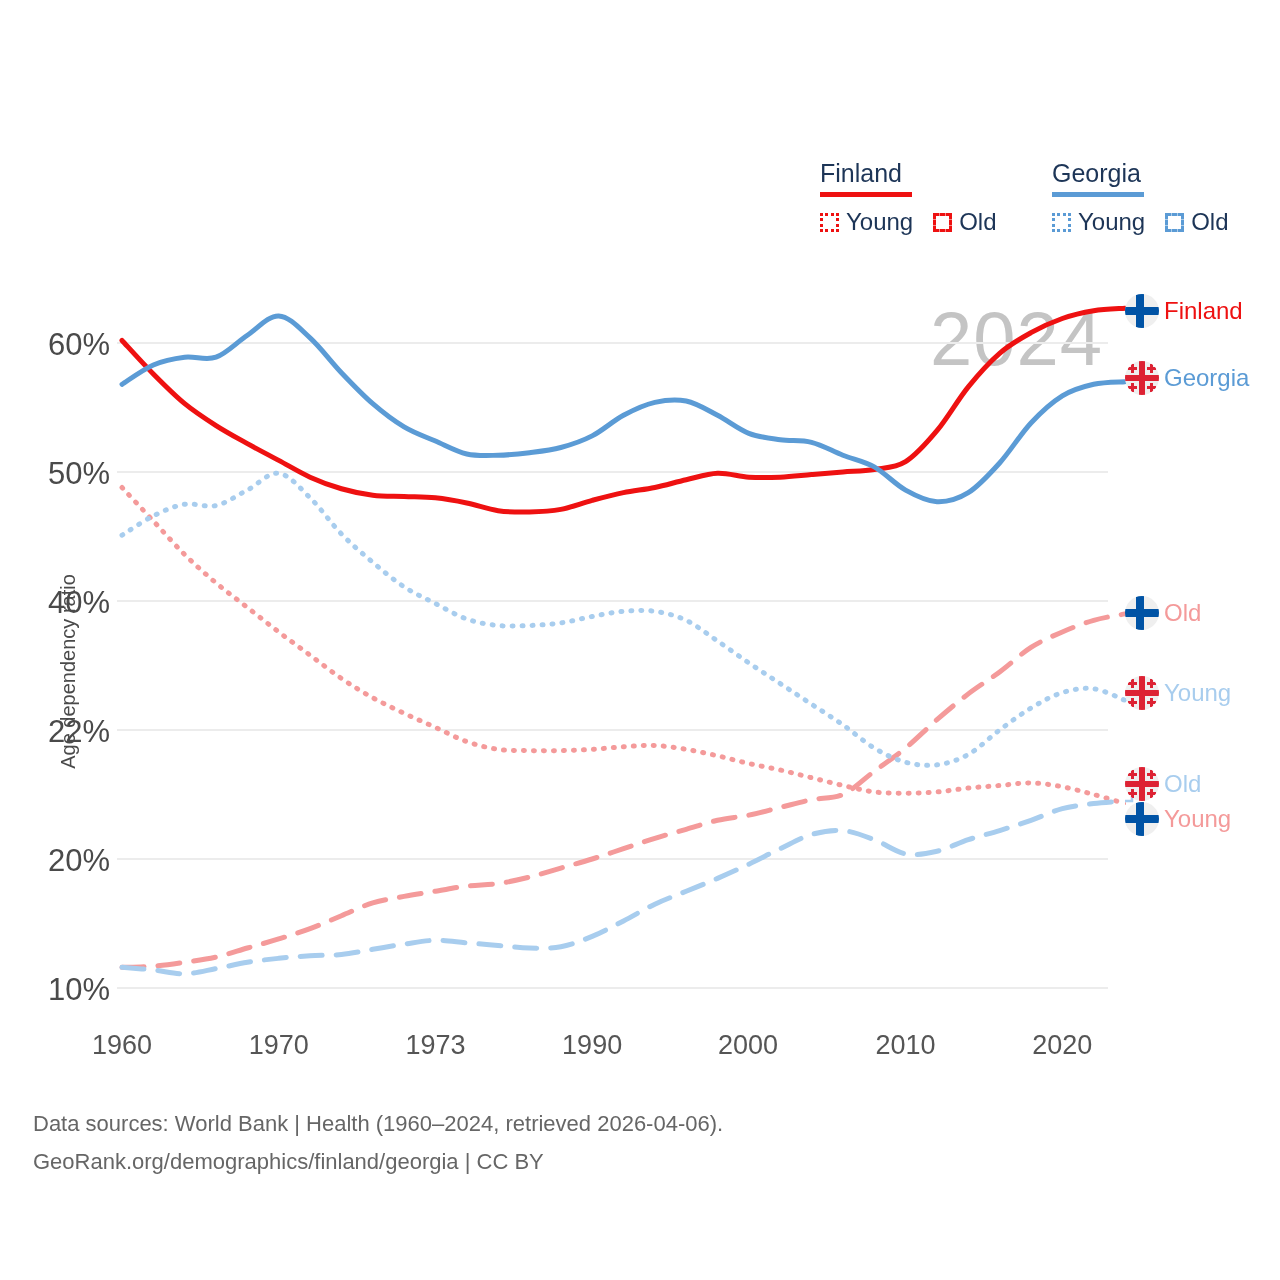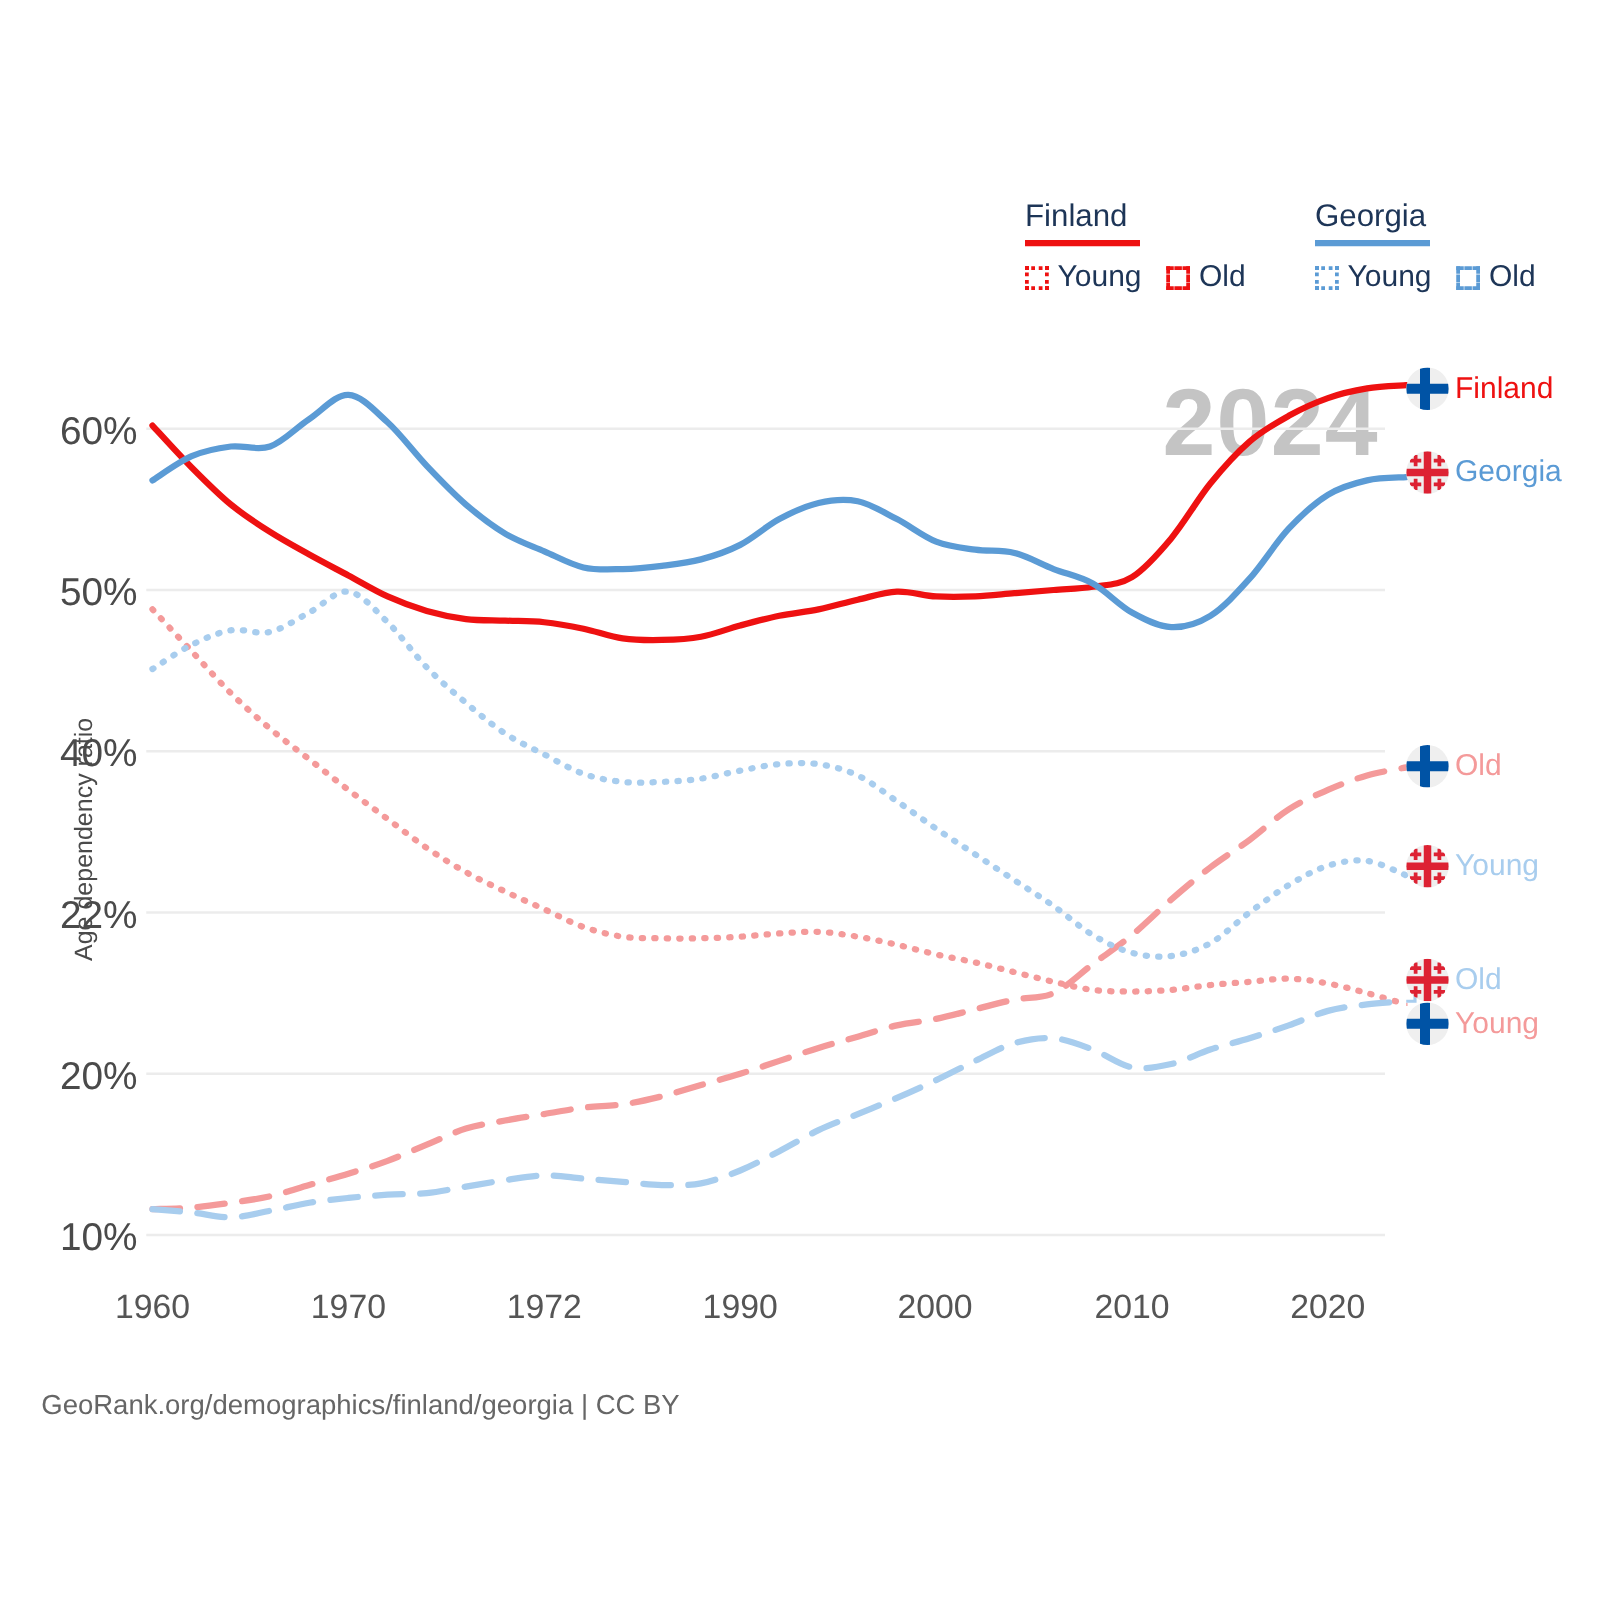--- a/index.html
+++ b/index.html
@@ -96,21 +96,21 @@
     position: absolute;
     left: 0;
     top: 0;
   }
 
   .watermark {
     position: absolute;
     left: 930px;
     top: 295px;
     font-size: 76px;
-    font-weight: bold;
+    font-weight: normal;
     color: #c4c4c4;
     letter-spacing: 1px;
     user-select: none;
   }
 
   
   .y-axis-title {
     position: absolute;
     left: -42px;
     top: 660px;
@@ -290,21 +290,21 @@
       <div class="y-tick" style="top: 843px;">20%</div>
       <div class="y-tick" style="top: 714px;">22%</div>
       <div class="y-tick" style="top: 585px;">40%</div>
       <div class="y-tick" style="top: 456px;">50%</div>
       <div class="y-tick" style="top: 327px;">60%</div>
     </div>
 
   <div id="x-ticks">
       <div class="x-tick" style="left: 67px;">1960</div>
       <div class="x-tick" style="left: 223.719px;">1970</div>
-      <div class="x-tick" style="left: 380.438px;">1972</div>
+      <div class="x-tick" style="left: 380.438px;">1973</div>
       <div class="x-tick" style="left: 537.156px;">1990</div>
       <div class="x-tick" style="left: 693px;">2000</div>
       <div class="x-tick" style="left: 850.594px;">2010</div>
       <div class="x-tick" style="left: 1007.31px;">2020</div>
     </div>
 
   <div id="end-labels">
       <div class="end-label" style="left: 1125px; top: 294px;">
         <span class="flag fi"></span>
         <span class="end-text" style="color: rgb(238, 17, 17);">Finland</span>
@@ -382,16 +382,17 @@
         </span>
         <span class="end-text" style="color: rgb(168, 205, 238);">Old</span>
       </div>
       <div class="end-label" style="left: 1125px; top: 802px;">
         <span class="flag fi"></span>
         <span class="end-text" style="color: rgb(244, 154, 154);">Young</span>
       </div>
     </div>
 
   <div class="footer">
+    <div>Data sources: World Bank | Health (1960–2024, retrieved 2026-04-06).</div>
     <div>GeoRank.org/demographics/finland/georgia | CC BY</div>
   </div>
 
 </div>
 
 </body></html>

